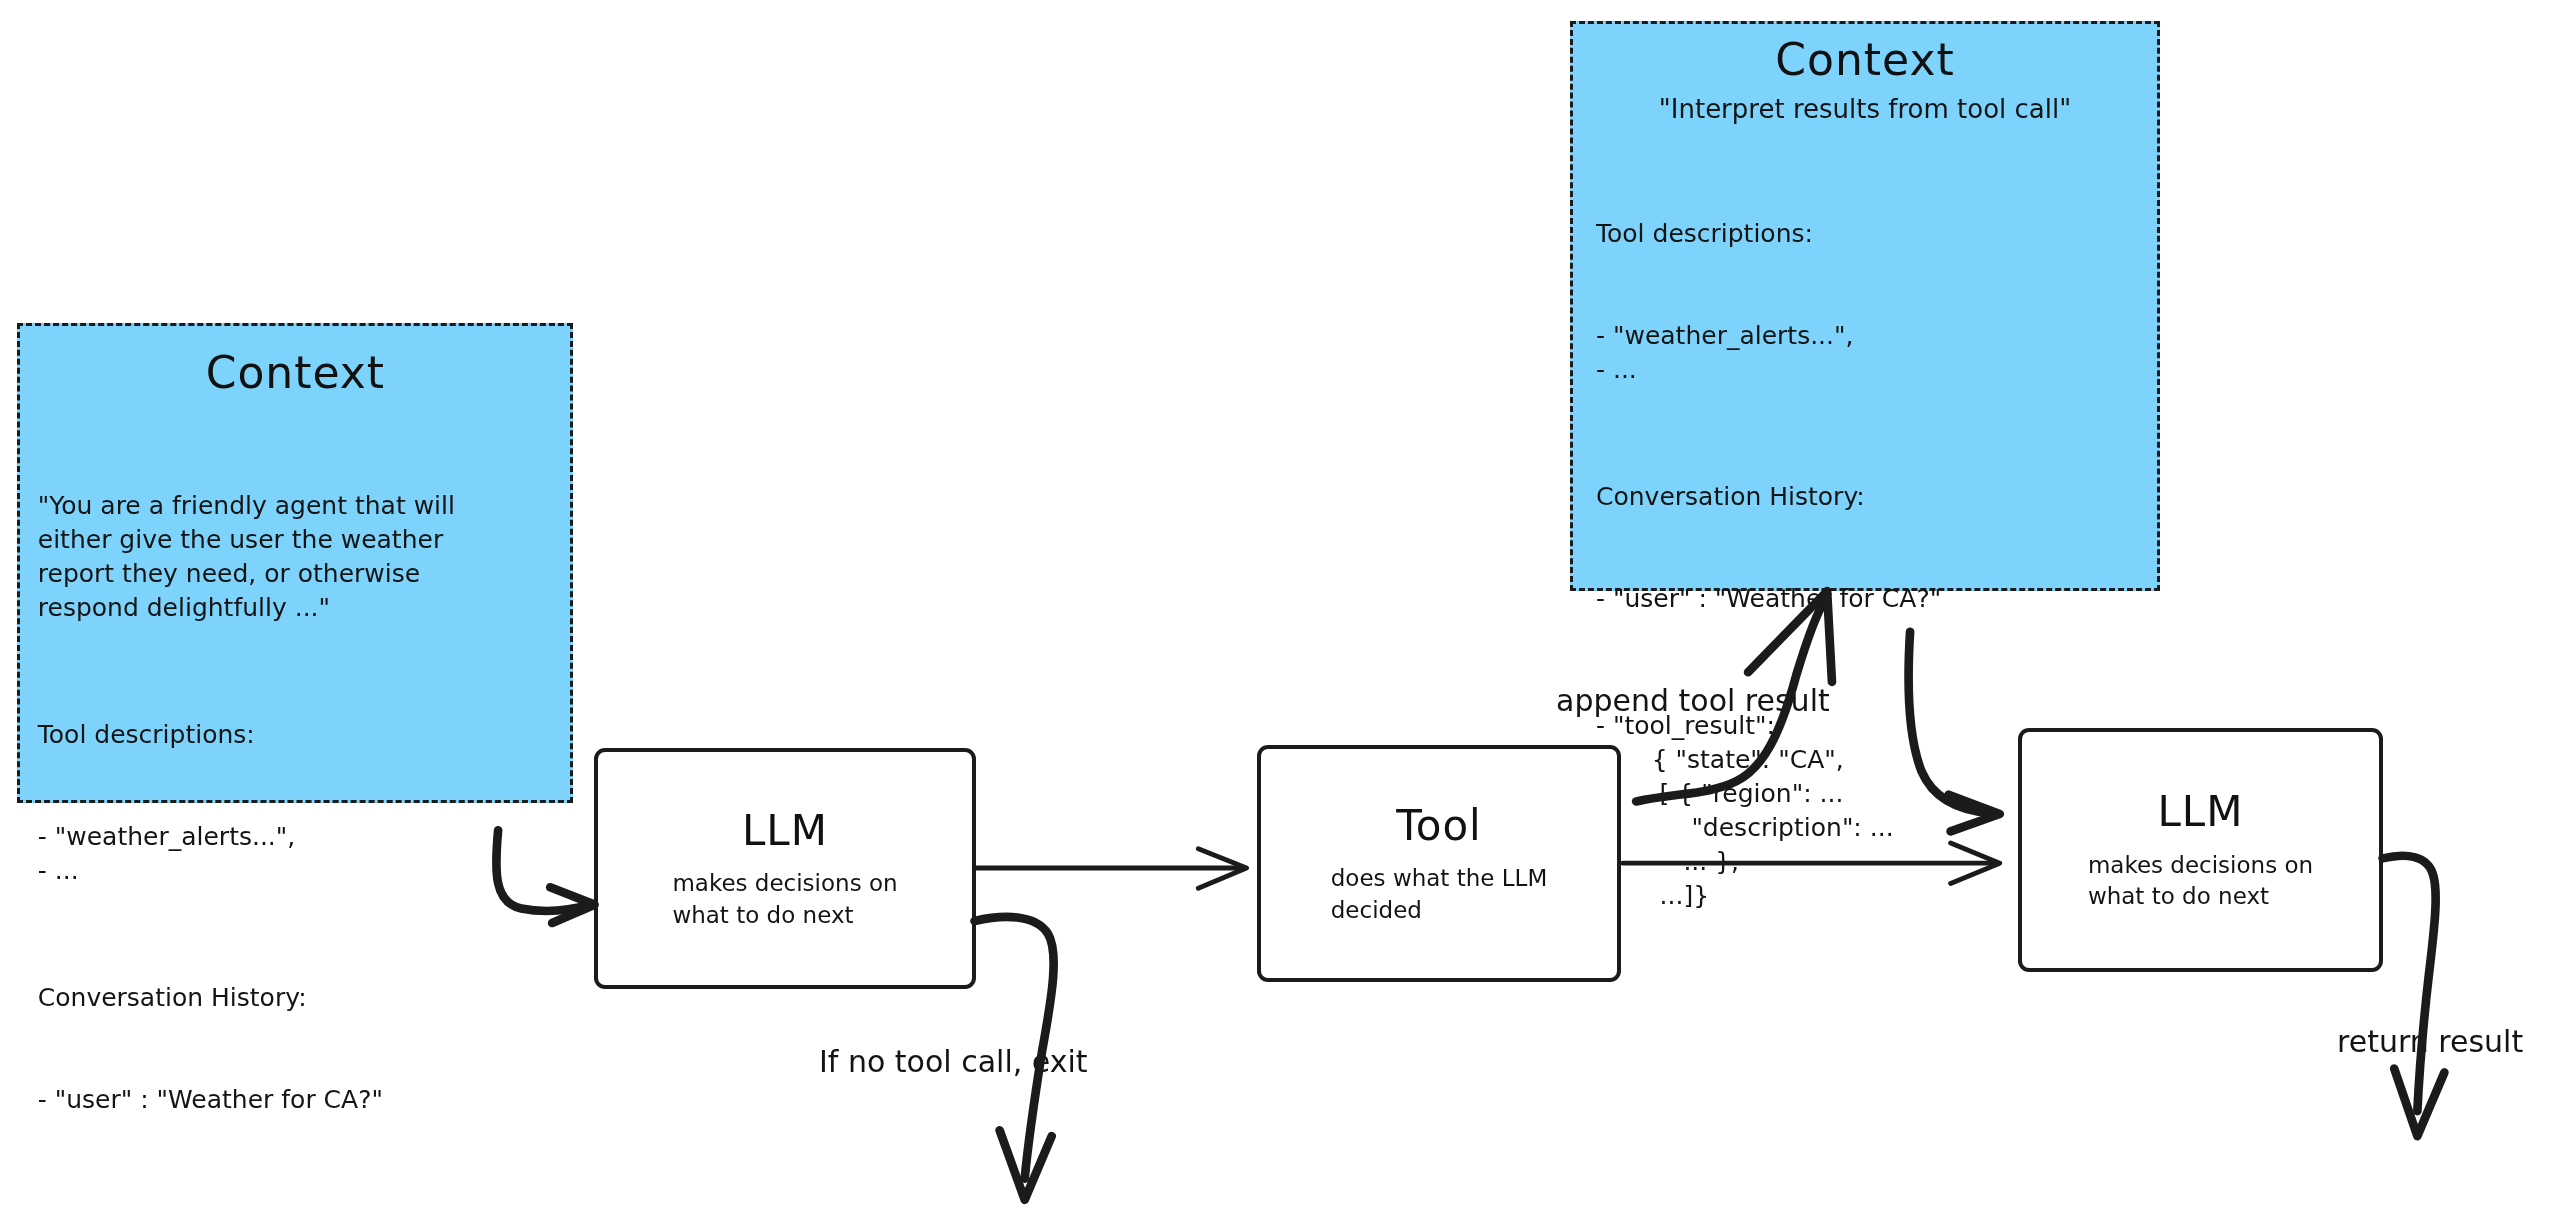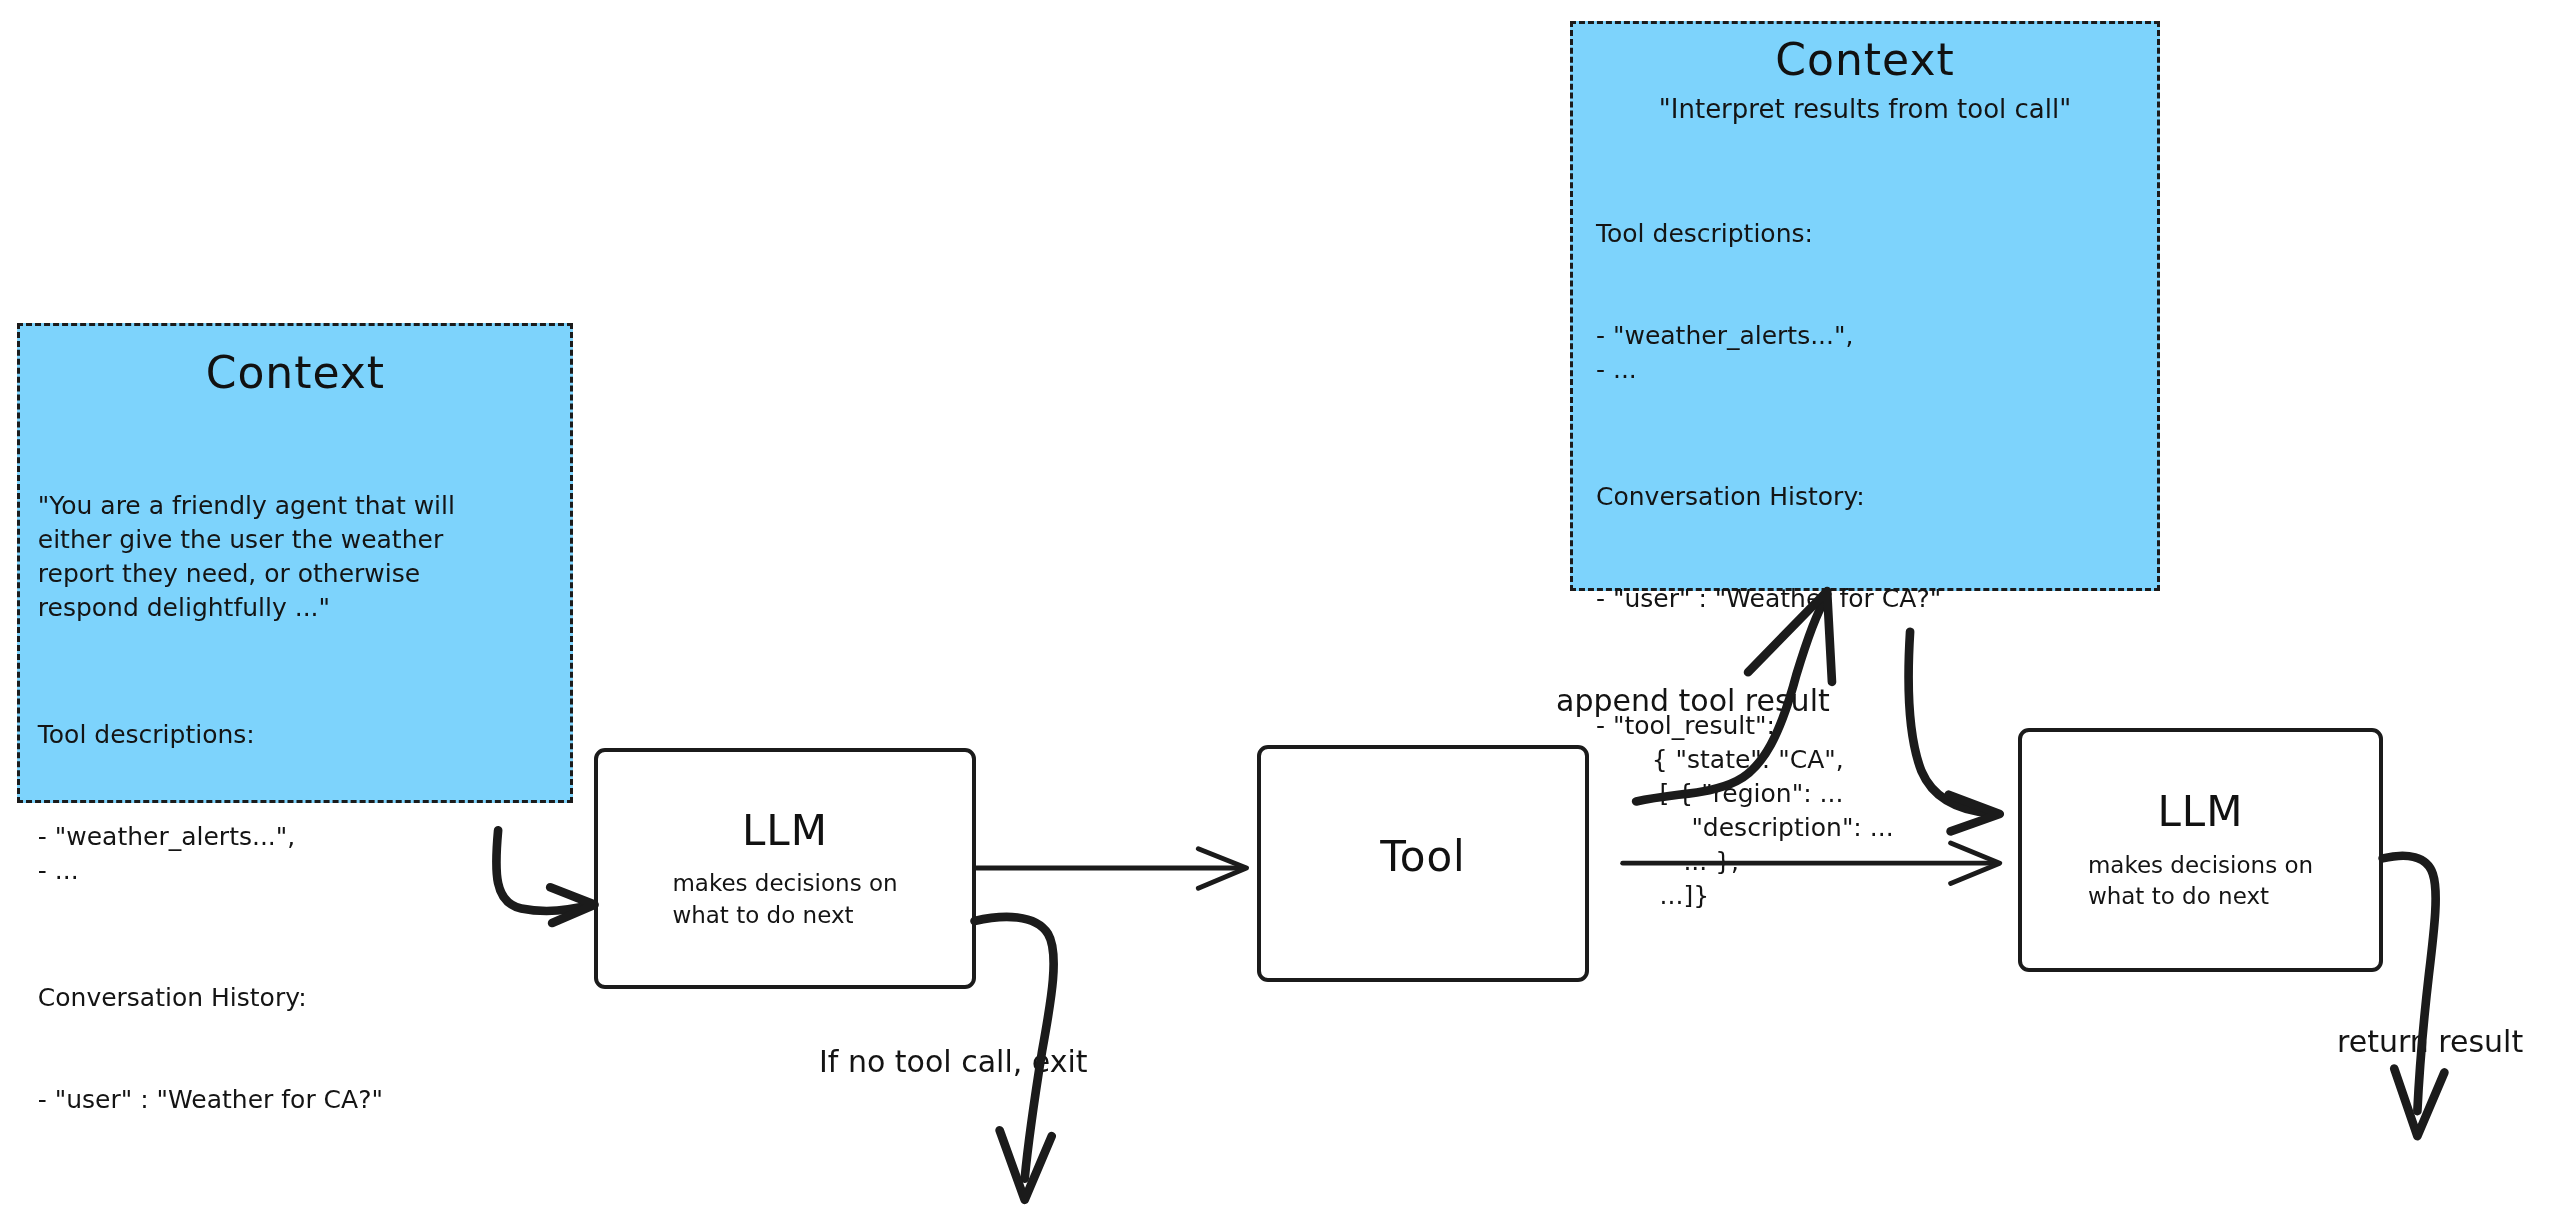--- a/index.html
+++ b/index.html
@@ -89,21 +89,21 @@
     margin-bottom: 13.5px;
   }
   .node-sub {
     font-size: 23px;
     line-height: 1.38;
     color: #141414;
     text-align: left;
     white-space: pre-line;
   }
   #node-llm-1  { left: 594px;  top: 748px; width: 382px; height: 241px; }
-  #node-tool   { left: 1257px; top: 745px; width: 332px; height: 237px; }
+  #node-tool   { left: 1257px; top: 745px; width: 364px; height: 237px; }
   #node-llm-2  { left: 2018px; top: 728px; width: 365px; height: 244px; }
 
   
   .edge-label {
     position: absolute;
     font-size: 30px;
     color: #141414;
     white-space: nowrap;
   }
   #label-append { left: 1556px; top: 683px; }
@@ -162,20 +162,22 @@
   </div>
 
   <div class="node" id="node-llm-1">
     <div class="node-title">LLM</div>
     <div class="node-sub">makes decisions on
 what to do next</div>
   </div>
 
   <div class="node" id="node-tool">
     <div class="node-title">Tool</div>
+    <div class="node-sub">does what the LLM
+decided</div>
   </div>
 
   <div class="node" id="node-llm-2">
     <div class="node-title">LLM</div>
     <div class="node-sub">makes decisions on
 what to do next</div>
   </div>
 
   <div class="edge-label" id="label-append">append tool result</div>
   <div class="edge-label" id="label-exit">If no tool call, exit</div>

